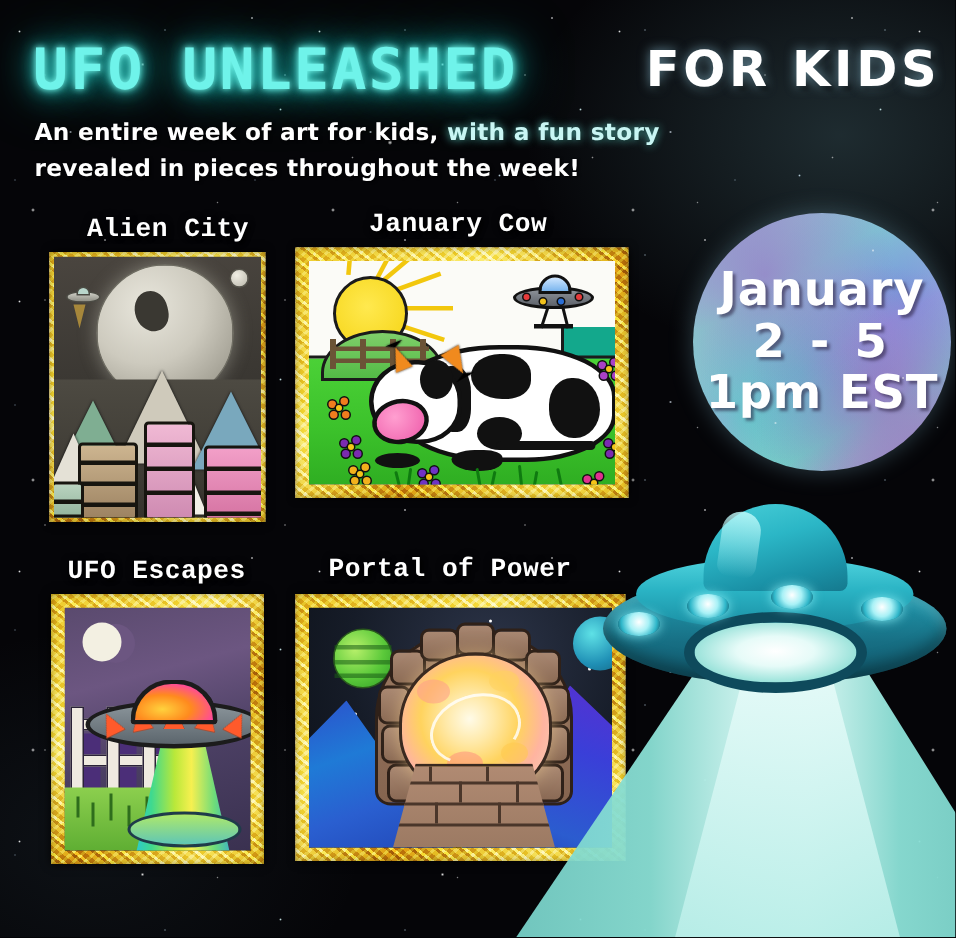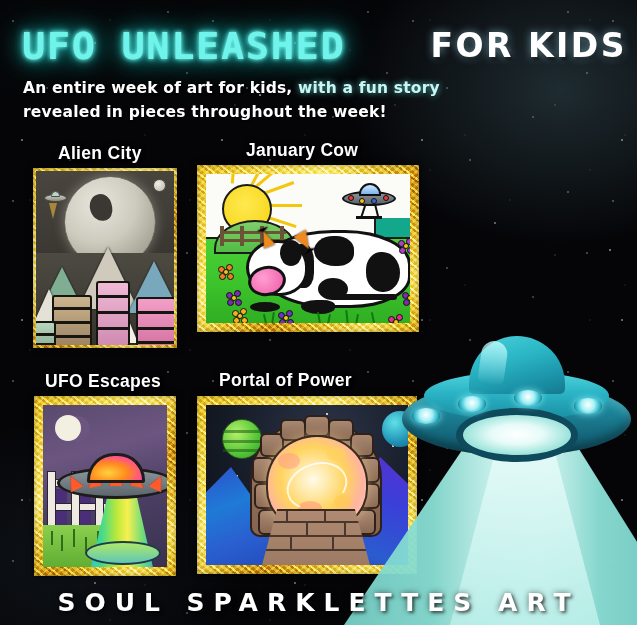--- a/index.html
+++ b/index.html
@@ -103,21 +103,21 @@
     max-width: 420px;
   }
   .subtitle .glow-part {
     color: #c9f6f4;
     text-shadow: 0 0 6px rgba(110,240,230,.8), 1px 1px 2px rgba(0,0,0,.9);
   }
 
   
   .art-title {
     position: absolute;
-    font-family: Liberation Sans, sans-serif;
+    font-family: Liberation Mono, monospace;
     font-weight: bold;
     font-size: 17.5px;
     color: #ffffff;
     letter-spacing: .3px;
     text-shadow: 2px 2px 3px rgba(0,0,0,.95), 0 0 5px rgba(0,0,0,.8);
     white-space: nowrap;
   }
 
   
   .frame {
@@ -667,30 +667,34 @@
         <div class="pp-brick" style="left:24px; top:0;   width:1.8px; height:10px;"></div>
         <div class="pp-brick" style="left:62px; top:0;   width:1.8px; height:10px;"></div>
         <div class="pp-brick" style="left:44px; top:10px;width:1.8px; height:14px;"></div>
         <div class="pp-brick" style="left:82px; top:10px;width:1.8px; height:14px;"></div>
         <div class="pp-brick" style="left:28px; top:24px;width:1.8px; height:14px;"></div>
         <div class="pp-brick" style="left:70px; top:24px;width:1.8px; height:14px;"></div>
       </div>
     </div>
   </div>
 
+  <div id="date-circle">
+    <div class="date-line l1">January</div>
+    <div class="date-line l2">2 - 5</div>
+    <div class="date-line l3">1pm EST</div>
+  </div>
 
   <div id="big-ufo">
     <div class="beam"></div>
     <div class="beam-core"></div>
     <div class="hull"></div>
     <div class="hull-top"></div>
     <div class="dome"></div>
     <div class="dome-gloss"></div>
     <div class="ring"></div>
     <div class="light" style="left:16px;  top:78px;  width:28px; height:16px;"></div>
     <div class="light" style="left:62px;  top:66px;  width:28px; height:16px;"></div>
     <div class="light" style="left:118px; top:60px;  width:28px; height:16px;"></div>
     <div class="light" style="left:178px; top:68px;  width:28px; height:16px;"></div>
   </div>
 
-  <div id="brand">SOUL SPARKLETTES ART</div>
 
 </div>
 
 </body></html>

